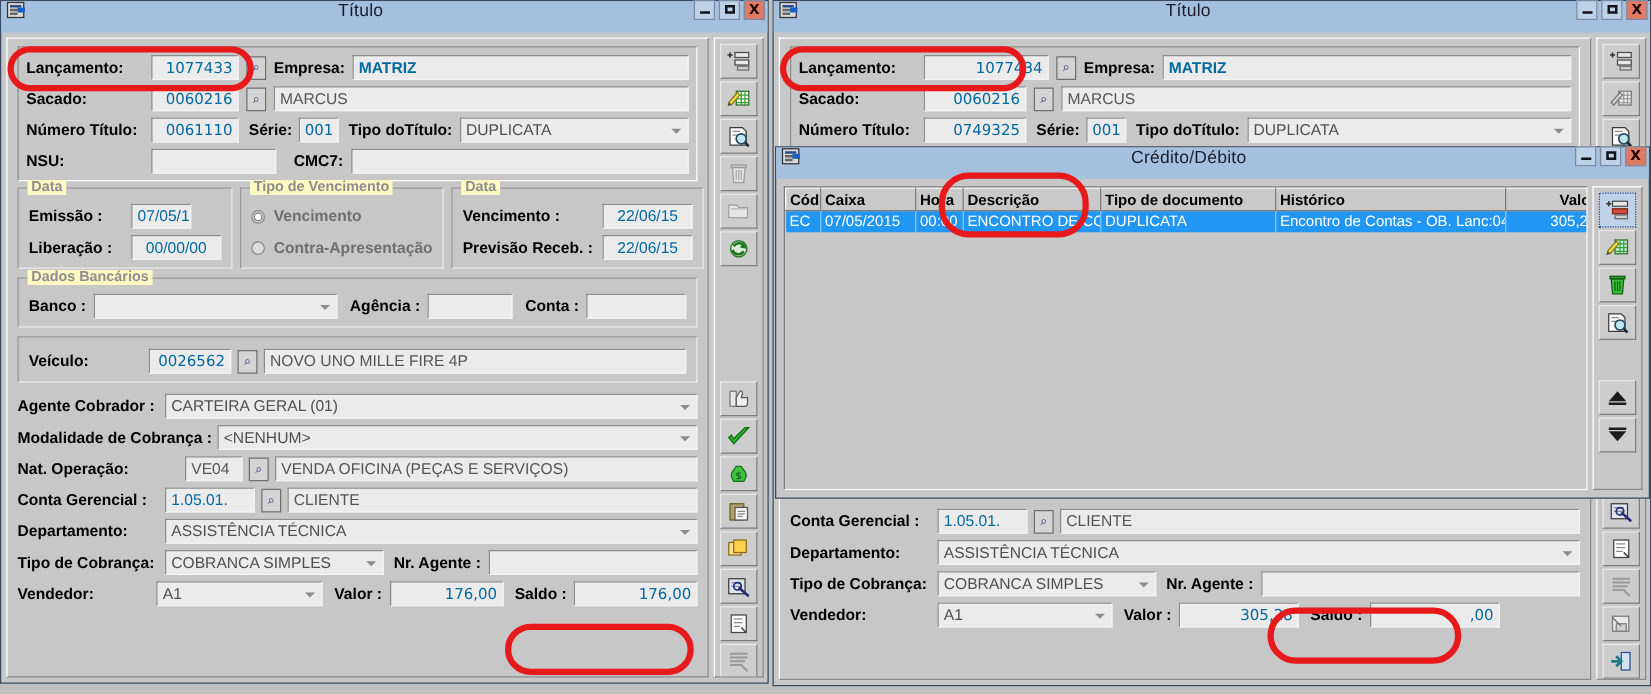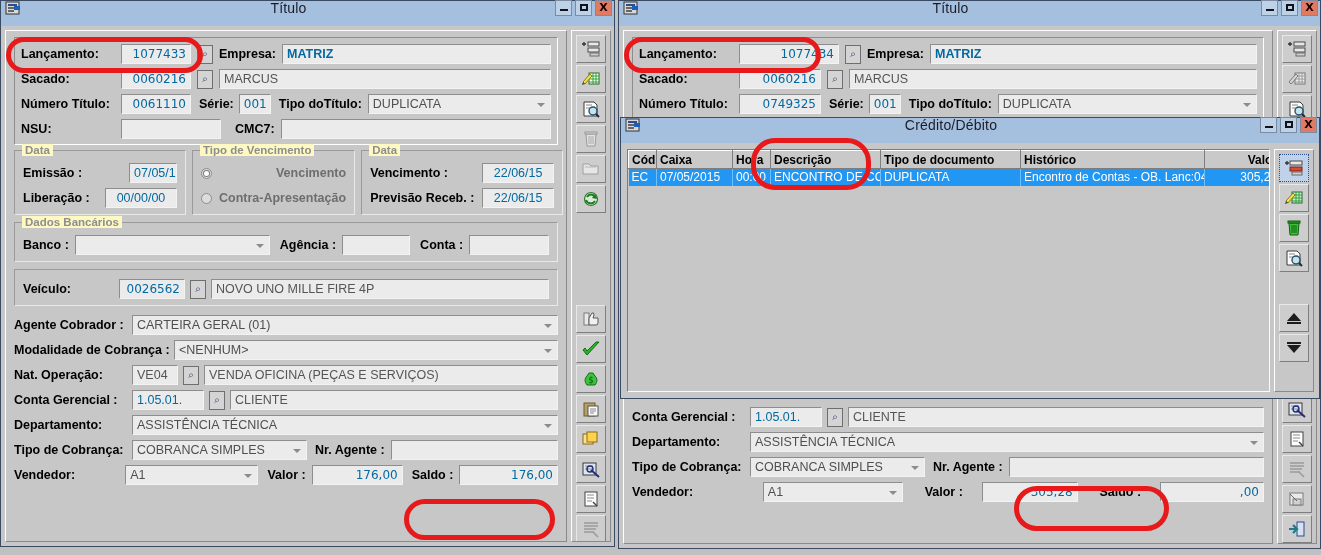--- a/index.html
+++ b/index.html
@@ -54,21 +54,21 @@
     flex: 1;
     border: 1px solid #ffffff;
     border-right-color: #8a8a8a; border-bottom-color: #8a8a8a;
     background: #c7c7c7;
     padding: 6px 8px 4px 8px;
     position: relative;
     min-width: 0;
   }
 
   
-  .row { display: flex; align-items: center; margin-bottom: 5px; height: 20px; justify-content: space-between; }
+  .row { display: flex; align-items: center; margin-bottom: 5px; height: 20px; }
   .lbl {
     font-size: 12.5px; color: #000; font-weight: bold;
     white-space: nowrap; line-height: 1;
   }
   .lbl.dim { color: #6e6e6e; }
   .fld {
     background: #ebebeb;
     border: 1px solid #8d8d8d;
     border-right-color: #f3f3f3; border-bottom-color: #f3f3f3;
     height: 20px; line-height: 18px;
@@ -311,21 +311,21 @@
         <div>
           <div class="row">
             <span class="lbl" style="width:118px">Agente Cobrador :</span>
             <span class="sel" style="flex:1">CARTEIRA GERAL (01)</span>
           </div>
           <div class="row">
             <span class="lbl" style="width:160px">Modalidade de Cobrança :</span>
             <span class="sel" style="flex:1">&lt;NENHUM&gt;</span>
           </div>
           <div class="row">
-            <span class="lbl" style="width:118px">Nat. Operação:</span>
+            <span class="lbl" style="width:134px">Nat. Operação:</span>
             <span class="fld ro" style="width:46px">VE04</span>
             <span class="lookup" style="margin-left:5px">⌕</span>
             <span class="fld ro" style="flex:1; margin-left:5px">VENDA OFICINA (PEÇAS E SERVIÇOS)</span>
           </div>
           <div class="row">
             <span class="lbl" style="width:118px">Conta Gerencial :</span>
             <span class="fld" style="width:72px">1.05.01.</span>
             <span class="lookup" style="margin-left:5px">⌕</span>
             <span class="fld ro" style="flex:1; margin-left:5px">CLIENTE</span>
           </div>

